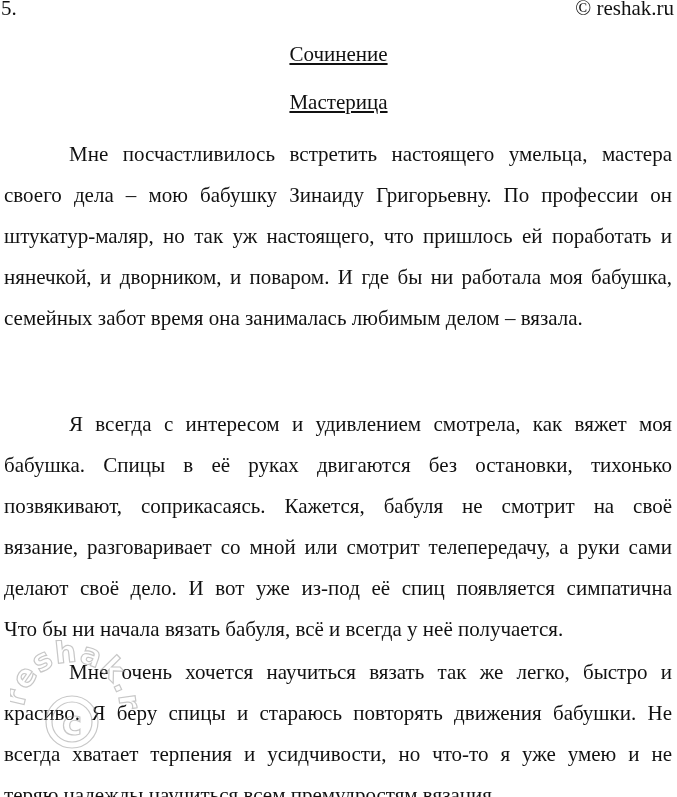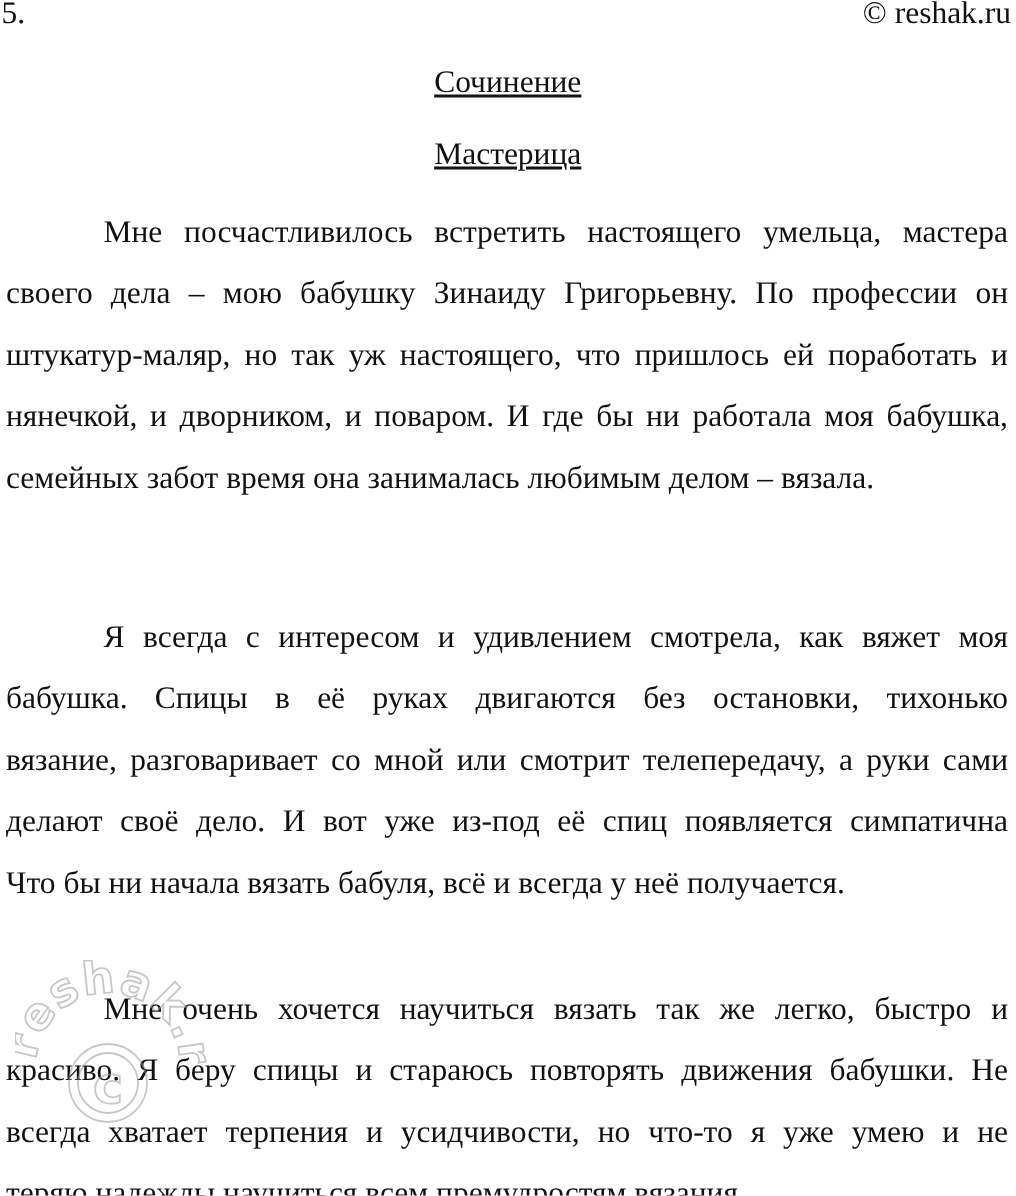--- a/index.html
+++ b/index.html
@@ -101,20 +101,21 @@
     <span class="line first">Мне посчастливилось встретить настоящего умельца, мастера</span>
     <span class="line">своего дела – мою бабушку Зинаиду Григорьевну. По профессии он</span>
     <span class="line">штукатур-маляр, но так уж настоящего, что пришлось ей поработать и</span>
     <span class="line">нянечкой, и дворником, и поваром. И где бы ни работала моя бабушка,</span>
     <span class="line last">семейных забот время она занималась любимым делом – вязала.</span>
   </div>
 
   <div class="para para-2" style="text-indent:0">
     <span class="line first">Я всегда с интересом и удивлением смотрела, как вяжет моя</span>
     <span class="line">бабушка. Спицы в её руках двигаются без остановки, тихонько</span>
+    <span class="line">позвякивают, соприкасаясь. Кажется, бабуля не смотрит на своё</span>
     <span class="line">вязание, разговаривает со мной или смотрит телепередачу, а руки сами</span>
     <span class="line">делают своё дело. И вот уже из-под её спиц появляется симпатична</span>
     <span class="line last">Что бы ни начала вязать бабуля, всё и всегда у неё получается.</span>
   </div>
 
   <div class="para para-3" style="text-indent:0">
     <span class="line first">Мне очень хочется научиться вязать так же легко, быстро и</span>
     <span class="line">красиво. Я беру спицы и стараюсь повторять движения бабушки. Не</span>
     <span class="line">всегда хватает терпения и усидчивости, но что-то я уже умею и не</span>
     <span class="line last">теряю надежды научиться всем премудростям вязания.</span>

